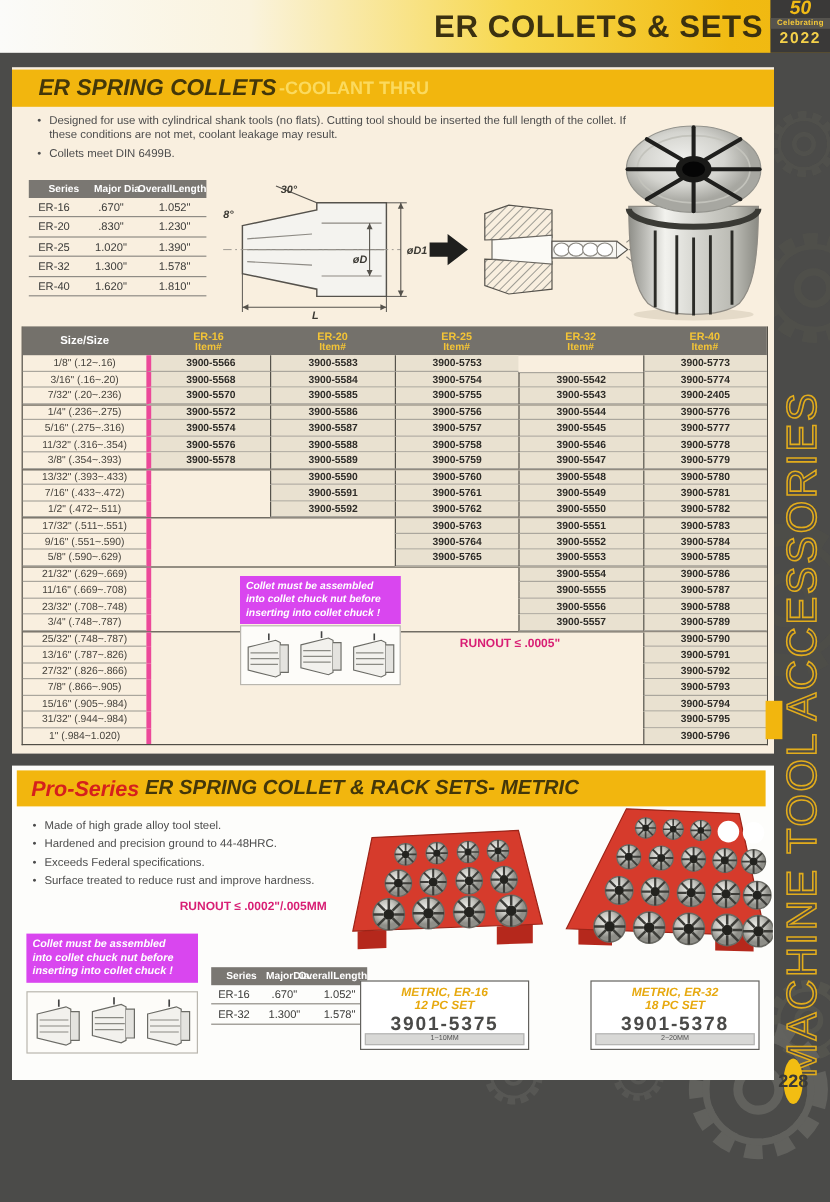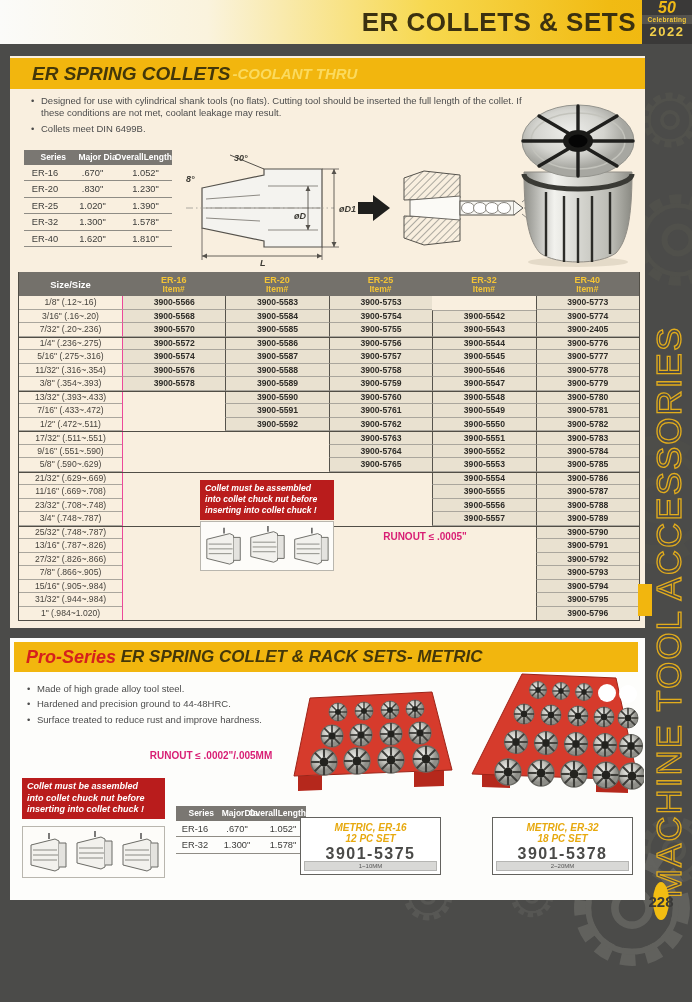--- a/index.html
+++ b/index.html
@@ -16,21 +16,21 @@
 .logo .ribbon{background:#55534e;color:#f5c938;font-size:6.5px;font-weight:bold;line-height:9px;letter-spacing:.3px}
 .logo .year{color:#f3d04a;font-weight:bold;font-size:13px;letter-spacing:1.5px;line-height:15px}
 
 
 .panel1{left:10px;top:56px;width:635px;height:572px;background:#f9efdf;z-index:2}
 .panel2{left:10px;top:638px;width:635px;height:262px;background:#fdfdfb;z-index:2}
 .bar{background:#f2b60e;display:flex;align-items:center;z-index:3}
 .bar1{left:10px;top:58px;width:635px;height:31px;padding-left:22px}
 .bar2{left:14px;top:642px;width:624px;height:30px;padding-left:12px}
 .t1{font-size:19px;font-weight:bold;font-style:italic;color:#43370a;white-space:pre}
-.t2{font-size:15px;font-weight:bold;font-style:italic;color:#fbda5e;margin-left:2px}
+.t2{font-size:15px;font-weight:bold;color:#fbda5e;margin-left:2px}
 .pro{font-size:18px;font-weight:bold;font-style:italic;color:#d5201d;white-space:pre}
 .bar2 .t1{font-size:17px}
 .bar2 .t2{color:#fdf2cd;font-size:14px;margin-left:4px}
 
 
 .bullets{list-style:none;z-index:3}
 .bullets li{position:relative;padding-left:11px;font-size:9.5px;color:#4c4c4c;line-height:1.3;margin-bottom:3px}
 .bullets li::before{content:"•";position:absolute;left:1px;top:0;color:#4c4c4c}
 #bullets1{left:30px;top:95px;width:505px}
 #bullets2{left:26px;top:683px;width:282px}
@@ -51,27 +51,27 @@
 .mt{left:18px;top:272px;width:622px;border:1px solid #514e46;border-top:none;z-index:3}
 #mt-head{display:grid;grid-template-columns:103px 1fr 1fr 1fr 1fr 1fr;background:#74716b;height:24px}
 .mh-size{color:#fff;font-weight:bold;font-size:9.5px;display:flex;align-items:center;justify-content:center}
 .mh-col{display:flex;flex-direction:column;align-items:center;justify-content:center;color:#f4c436;font-weight:bold}
 .mh-name{font-size:9px;line-height:10px}
 .mh-item{font-size:8.5px;line-height:9px}
 .mrow{display:grid;grid-template-columns:103px 1fr 1fr 1fr 1fr 1fr;height:13.5px}
 .mrow.group{border-top:1.6px solid #514e46}
 .mcell{display:flex;align-items:center;justify-content:center;font-size:8.6px;overflow:hidden;white-space:nowrap}
 .msize{color:#46433d;border-bottom:1px solid #aaa69d}
-.mcell:nth-child(2){border-left:1px solid #ec4899}
+.mcell:nth-child(2){border-left:4px solid #ec4899}
 .mdata{font-weight:bold;color:#2e2c28;background:#e9e1d0;border-bottom:1px solid #aaa69d;border-left:1px solid #56534c}
 .mdata.cap{border-top:1px solid #aaa69d}
 .mrow:last-child .msize,.mrow:last-child .mdata{border-bottom:none}
 
 
-.notebox{background:#b91c1c;color:#fff;font-size:8.6px;font-weight:bold;font-style:italic;line-height:1.3;padding:3px 5px;z-index:4}
+.notebox{background:#d946ef;color:#fff;font-size:8.6px;font-weight:bold;font-style:italic;line-height:1.3;padding:3px 5px;z-index:4}
 #note1{left:200px;top:480px;width:134px}
 #note2{left:22px;top:778px;width:143px;font-size:9px}
 .imgbox{background:#fdfcf9;border:1px solid #b9b6ae;display:flex;align-items:center;justify-content:center;z-index:4}
 #img1{left:200px;top:521px;width:134px;height:50px}
 #img2{left:22px;top:826px;width:143px;height:52px}
 .runout{color:#d81e74;font-weight:bold;z-index:4;text-align:center}
 #runout1{left:340px;top:531px;width:170px;font-size:10px}
 #runout2{left:96px;top:750px;width:230px;font-size:10px}
 
 
@@ -491,20 +491,21 @@
   <div class="abs runout" id="runout1">RUNOUT ≤ .0005"</div>
 
   <div class="abs panel2"></div>
   <div class="abs bar bar2">
     <span class="pro">Pro-Series</span>
       <span class="t1"> ER SPRING COLLET &amp; RACK SETS- METRIC </span>
   </div>
   <ul class="abs bullets" id="bullets2">
       <li>Made of high grade alloy tool steel.</li>
       <li>Hardened and precision ground to 44-48HRC.</li>
+      <li>Exceeds Federal specifications.</li>
       <li>Surface treated to reduce rust and improve hardness.</li>
     </ul>
   <div class="abs runout" id="runout2">RUNOUT ≤ .0002"/.005MM</div>
 
   <div class="abs notebox" id="note2">
     <div>Collet must be assembled</div>
     <div>into collet chuck nut before</div>
     <div>inserting into collet chuck !</div>
   </div>
   <div class="abs imgbox" id="img2">

